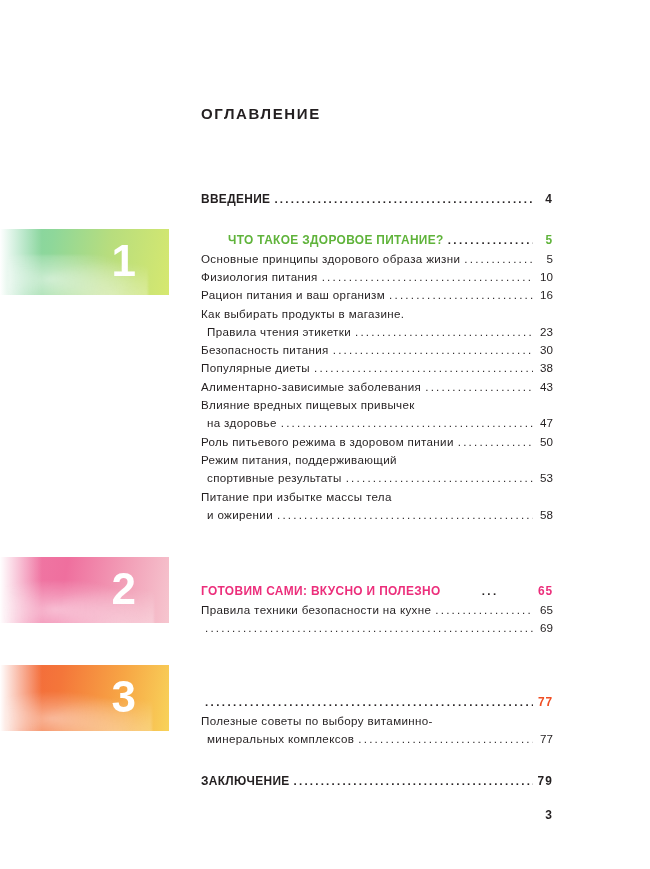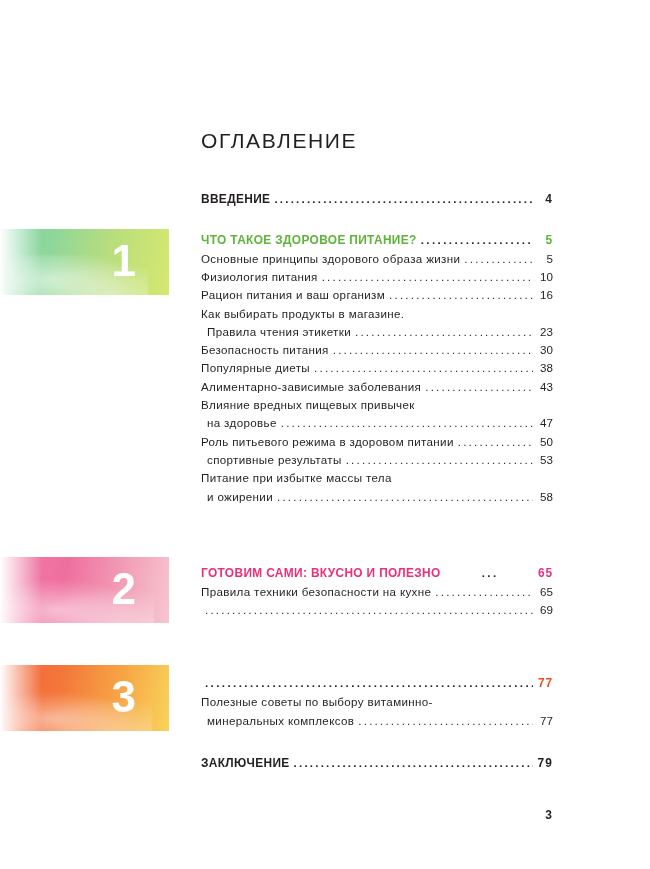--- a/index.html
+++ b/index.html
@@ -18,23 +18,23 @@
   .page {
     position: relative;
     width: 650px;
     height: 869px;
   }
 
   
   .toc-title {
     position: absolute;
     left: 201px;
-    top: 129px;
-    font-size: 21px;
-    font-weight: normal;
+    top: 105px;
+    font-size: 15px;
+    font-weight: bold;
     letter-spacing: 1.6px;
     color: #231f20;
   }
 
   
   .chapter-banner {
     position: absolute;
     left: 0;
     width: 169px;
     height: 66px;
@@ -142,21 +142,21 @@
   .row.spacer-lg { height: 22px; }
 
   
   .row.header {
     font-weight: bold;
     font-size: 11.9px;
     letter-spacing: 0.9px;
   }
   .row.header .dots { letter-spacing: 2.4px; }
 
-  .c-green  { color: #5fb33a; }
+  .c-green  { color: #5fb33a; margin-left: 27px; }
   .c-pink   { color: #ec2e7b; gap: 37px; }
   .c-orange { color: #f04e23; }
   .c-black  { color: #231f20; }
 
   .row.plain {
     font-weight: bold;
     font-size: 11.9px;
     letter-spacing: 1.1px;
   }
 
@@ -267,20 +267,25 @@
       <span class="dots">................................................................................................</span>
       <span class="page-no">47</span>
     </div>
 
     <div class="row">
       <span class="label">Роль питьевого режима в здоровом питании</span>
       <span class="dots">................................................................................................</span>
       <span class="page-no">50</span>
     </div>
 
+    <div class="row no-dots">
+      <span class="label">Режим питания, поддерживающий</span>
+      <span class="dots">................................................................................................</span>
+      <span class="page-no"></span>
+    </div>
 
     <div class="row cont">
       <span class="label">спортивные результаты</span>
       <span class="dots">................................................................................................</span>
       <span class="page-no">53</span>
     </div>
 
     <div class="row no-dots">
       <span class="label">Питание при избытке массы тела</span>
       <span class="dots">................................................................................................</span>

